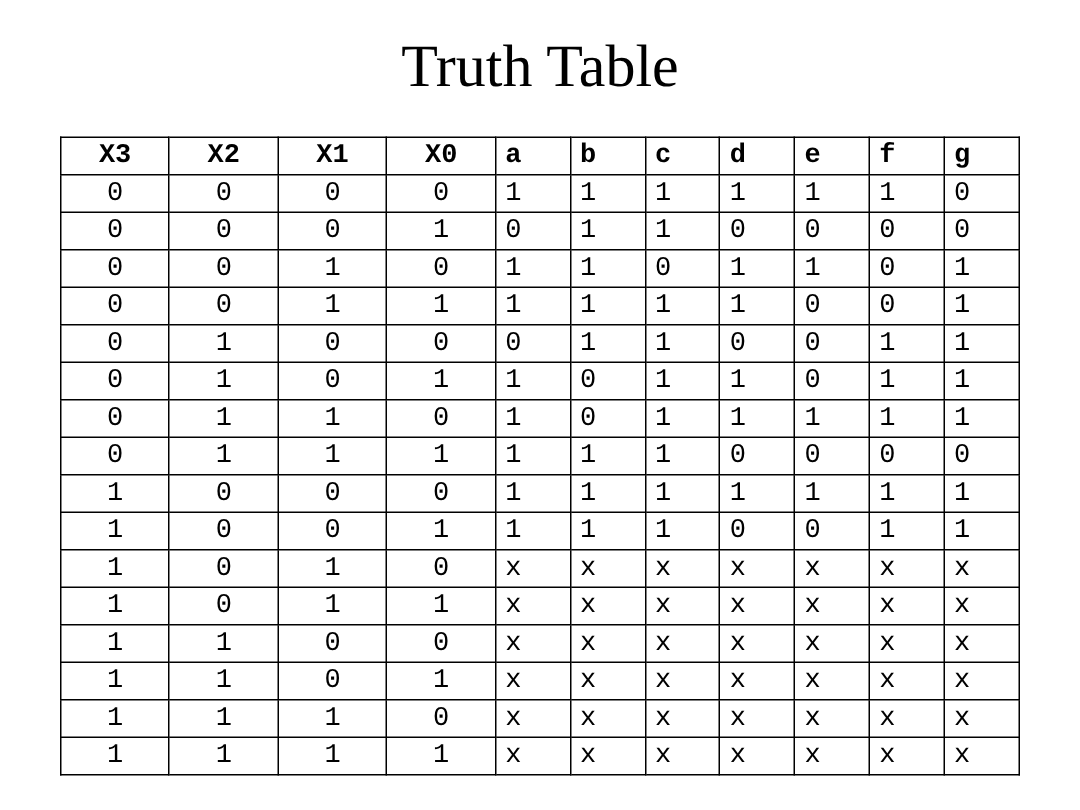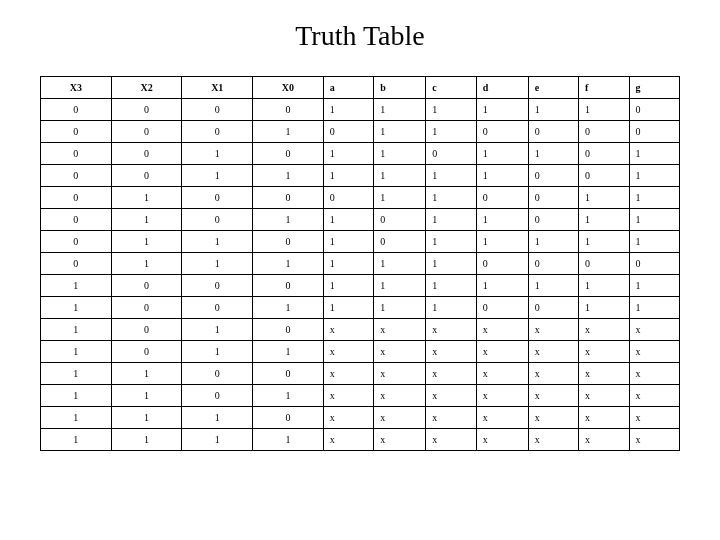--- a/index.html
+++ b/index.html
@@ -9,30 +9,30 @@
     }
     body {
       width: 720px;
       height: 540px;
       background: #ffffff;
       font-family: "Times New Roman", Times, serif;
       padding: 20px 40px;
     }
     .title {
       text-align: center;
-      font-size: 28px;
+      font-size: 40px;
       font-weight: normal;
       margin-bottom: 24px;
       font-family: "Times New Roman", Times, serif;
     }
     table {
       border-collapse: collapse;
       width: 100%;
-      font-family: Liberation Serif, serif;
-      font-size: 10px;
+      font-family: Liberation Mono, monospace;
+      font-size: 18px;
     }
     th, td {
       border: 1px solid #000;
       padding: 2px 6px;
       text-align: left;
       font-weight: normal;
       height: 22px;
       vertical-align: middle;
     }
     th {

